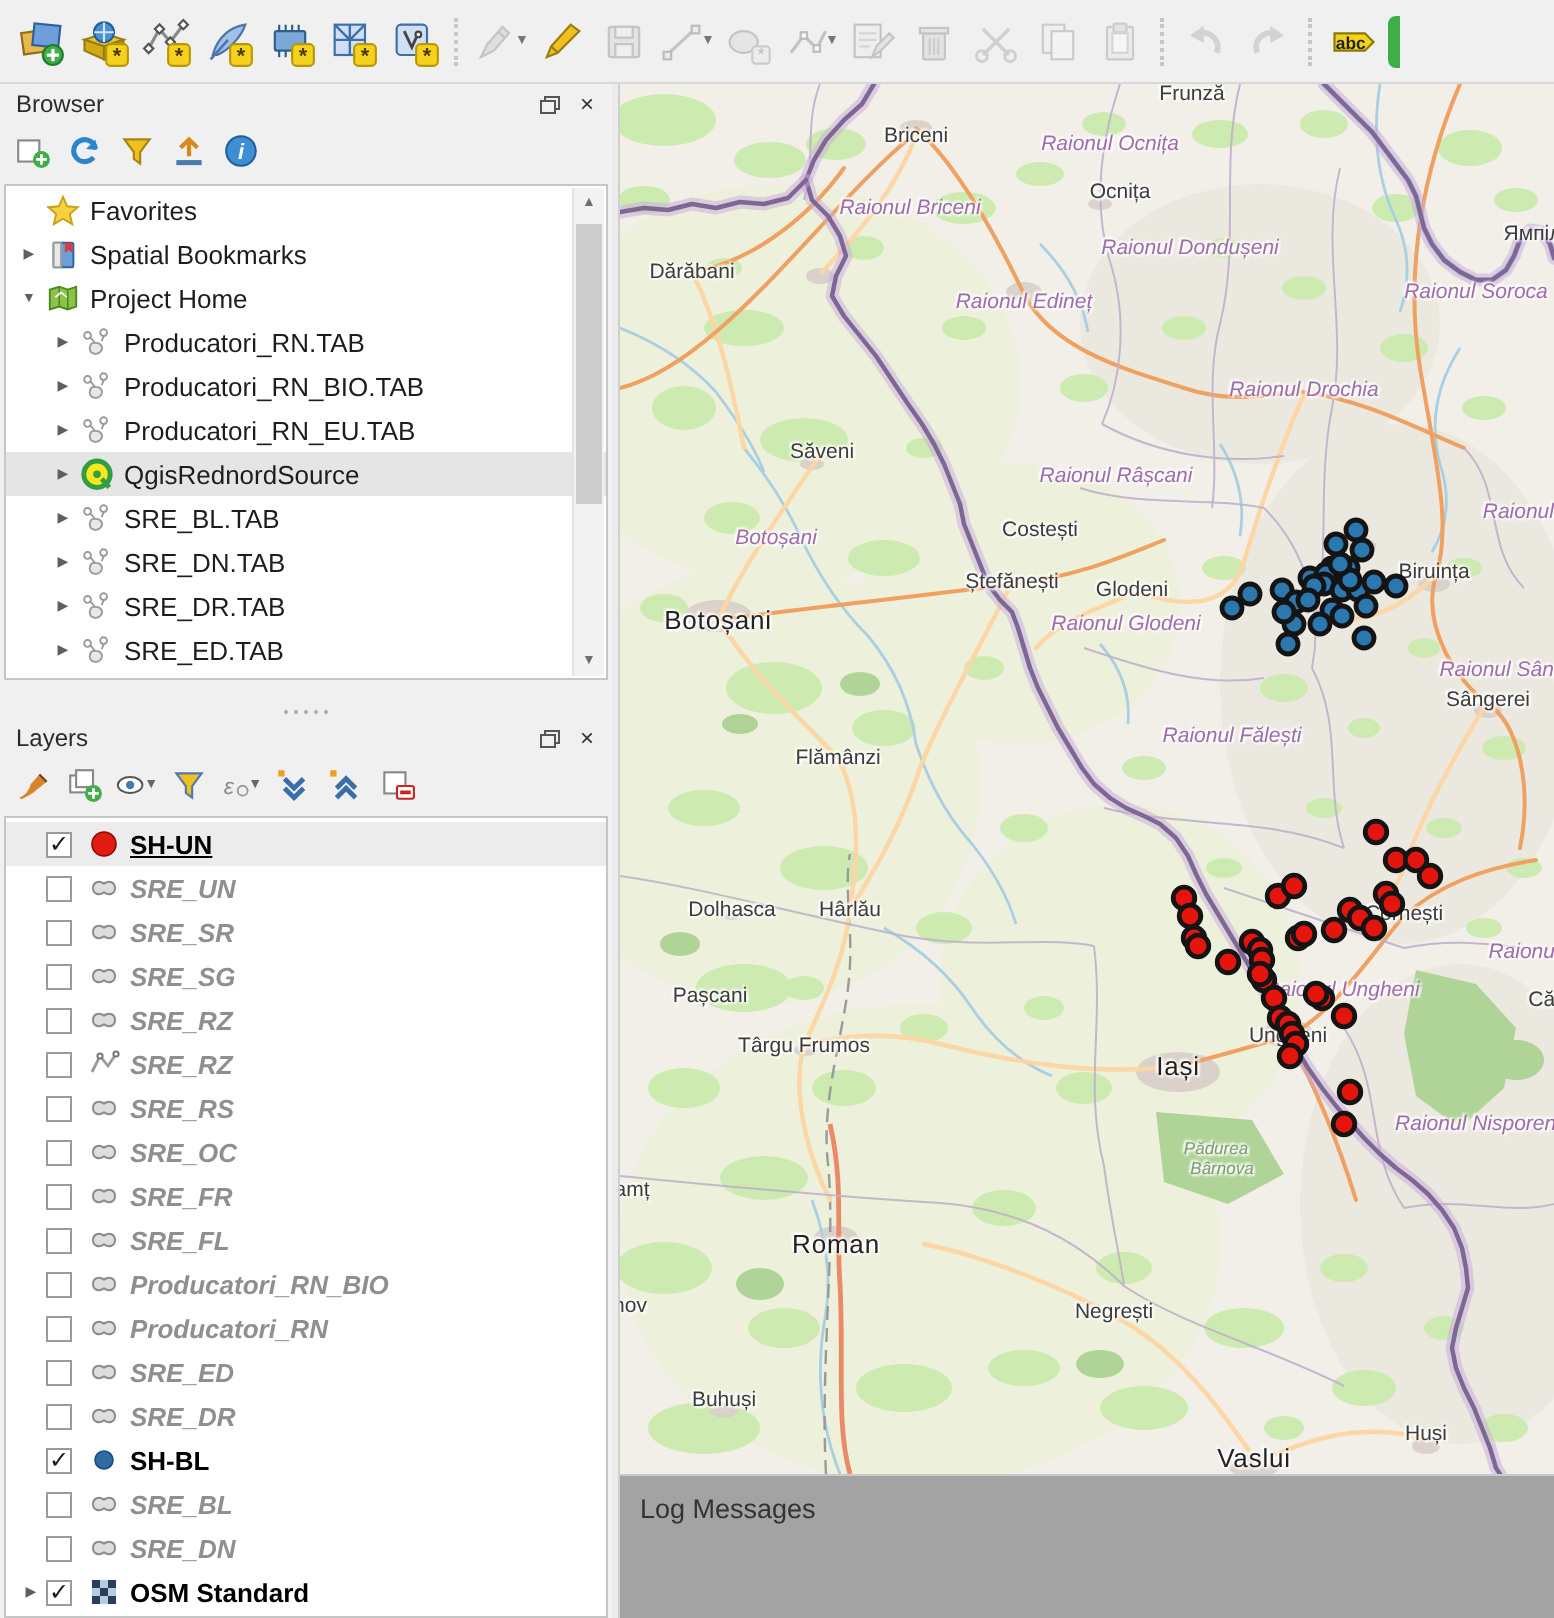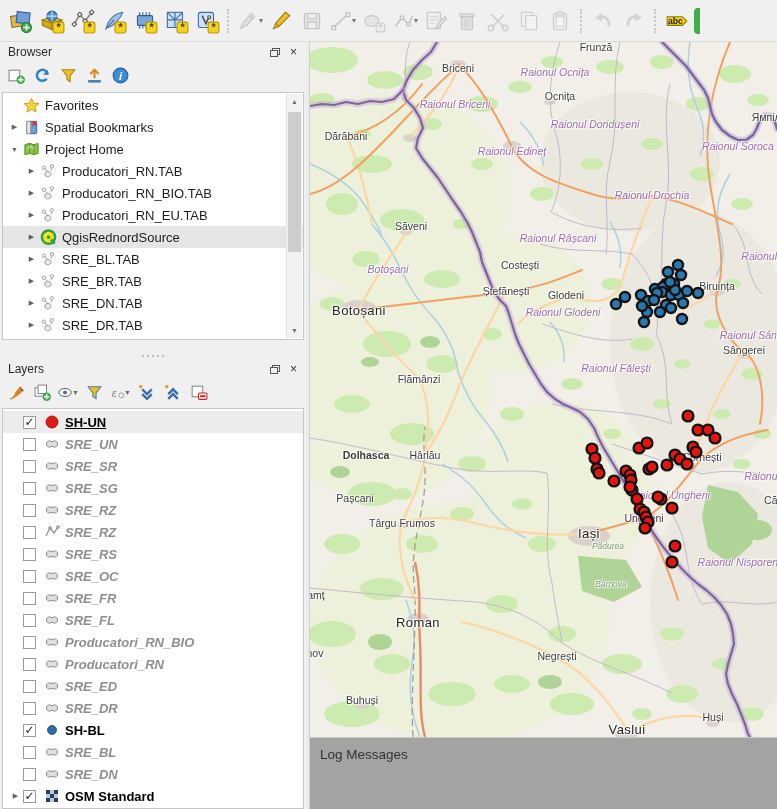--- a/index.html
+++ b/index.html
@@ -365,32 +365,20 @@
         <span class="exp">▶</span>
         <span class="ticon">
           <svg width="17" height="17" viewBox="0 0 18 18">
             <circle cx="4" cy="5" r="1.8" fill="#fff" stroke="#9a9a9a"></circle>
             <circle cx="12.5" cy="3.5" r="1.8" fill="#fff" stroke="#9a9a9a"></circle>
             <path d="M5.5,6 L8,9 M12.5,5.5 L11.5,8" stroke="#9a9a9a"></path>
             <path d="M5.5,10.5 C5.5,8.5 10,8.5 11,10 C13,12.5 10,15.5 7,14.5 C5,13.8 4.8,12 5.5,10.5 Z" fill="#e8e8e8" stroke="#9a9a9a"></path>
           </svg>
         </span>
         <span>SRE_BL.TAB</span>
-      </div>
-      <div class="tree-row" style="padding-left: 21px;">
-        <span class="exp">▶</span>
-        <span class="ticon">
-          <svg width="17" height="17" viewBox="0 0 18 18">
-            <circle cx="4" cy="5" r="1.8" fill="#fff" stroke="#9a9a9a"></circle>
-            <circle cx="12.5" cy="3.5" r="1.8" fill="#fff" stroke="#9a9a9a"></circle>
-            <path d="M5.5,6 L8,9 M12.5,5.5 L11.5,8" stroke="#9a9a9a"></path>
-            <path d="M5.5,10.5 C5.5,8.5 10,8.5 11,10 C13,12.5 10,15.5 7,14.5 C5,13.8 4.8,12 5.5,10.5 Z" fill="#e8e8e8" stroke="#9a9a9a"></path>
-          </svg>
-        </span>
-        <span>SRE_BR.TAB</span>
       </div>
       <div class="tree-row" style="padding-left: 21px;">
         <span class="exp">▶</span>
         <span class="ticon">
           <svg width="17" height="17" viewBox="0 0 18 18">
             <circle cx="4" cy="5" r="1.8" fill="#fff" stroke="#9a9a9a"></circle>
             <circle cx="12.5" cy="3.5" r="1.8" fill="#fff" stroke="#9a9a9a"></circle>
             <path d="M5.5,6 L8,9 M12.5,5.5 L11.5,8" stroke="#9a9a9a"></path>
             <path d="M5.5,10.5 C5.5,8.5 10,8.5 11,10 C13,12.5 10,15.5 7,14.5 C5,13.8 4.8,12 5.5,10.5 Z" fill="#e8e8e8" stroke="#9a9a9a"></path>
           </svg>
@@ -900,34 +888,34 @@
       <span class="ml ml-town" style="left: 286px; top: 5px;">Frunză</span>
       <span class="ml ml-town" style="left: 148px; top: 26px;">Briceni</span>
       <span class="ml ml-town" style="left: 36px; top: 94px;">Dărăbani</span>
       <span class="ml ml-town" style="left: 101px; top: 184px;">Săveni</span>
       <span class="ml ml-town" style="left: 210px; top: 223px;">Costești</span>
       <span class="ml ml-town" style="left: 196px; top: 249px;">Ștefănești</span>
       <span class="ml ml-town" style="left: 256px; top: 253px;">Glodeni</span>
       <span class="ml ml-town" style="left: 407px; top: 244px;">Biruința</span>
       <span class="ml ml-town" style="left: 434px; top: 308px;">Sângerei</span>
       <span class="ml ml-town" style="left: 109px; top: 337px;">Flămânzi</span>
-      <span class="ml ml-town" style="left: 56px; top: 413px; font-weight: bold;">Dolhasca</span>
+      <span class="ml ml-town" style="left: 56px; top: 413px;">Dolhasca</span>
       <span class="ml ml-town" style="left: 115px; top: 413px;">Hârlău</span>
       <span class="ml ml-town" style="left: 45px; top: 456px;">Pașcani</span>
       <span class="ml ml-town" style="left: 92px; top: 481px;">Târgu Frumos</span>
       <span class="ml ml-town" style="left: 334px; top: 476px;">Ungheni</span>
       <span class="ml ml-town" style="left: 392px; top: 415px;">Cornești</span>
       <span class="ml ml-town" style="left: 462px; top: 458px;">Căl</span>
       <span class="ml ml-town" style="left: 247px; top: 614px;">Negrești</span>
       <span class="ml ml-town" style="left: 52px; top: 658px;">Buhuși</span>
       <span class="ml ml-town" style="left: 403px; top: 675px;">Huși</span>
       <span class="ml ml-town" style="left: 459px; top: 75px;">Ямпіль</span>
       <span class="ml ml-town" style="left: 6px; top: 553px;">amț</span>
       <span class="ml ml-town" style="left: 5px; top: 611px;">nov</span>
-      <span class="ml ml-forest" style="left: 298px; top: 504px; font-style: italic;">Pădurea</span>
+      <span class="ml ml-forest" style="left: 298px; top: 532px; font-style: italic;">Pădurea</span>
       <span class="ml ml-forest" style="left: 301px; top: 542px;">Bârnova</span>
     </div>
   <svg class="dots" width="467" height="695" viewBox="0 0 467 695">
     <g id="g-blue">
         <circle cx="368" cy="223" r="5" fill="#2b77b0" stroke="#141414" stroke-width="2.4"></circle>
         <circle cx="371" cy="233" r="5" fill="#2b77b0" stroke="#141414" stroke-width="2.4"></circle>
         <circle cx="358" cy="230" r="5" fill="#2b77b0" stroke="#141414" stroke-width="2.4"></circle>
         <circle cx="356" cy="242" r="5" fill="#2b77b0" stroke="#141414" stroke-width="2.4"></circle>
         <circle cx="364" cy="242" r="5" fill="#2b77b0" stroke="#141414" stroke-width="2.4"></circle>
         <circle cx="345" cy="247" r="5" fill="#2b77b0" stroke="#141414" stroke-width="2.4"></circle>

